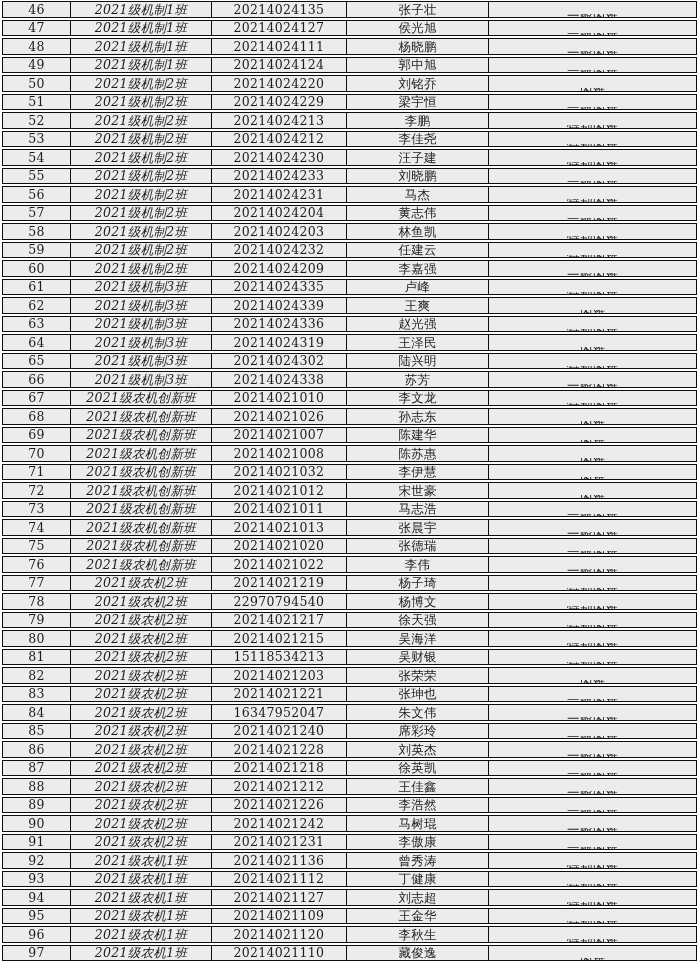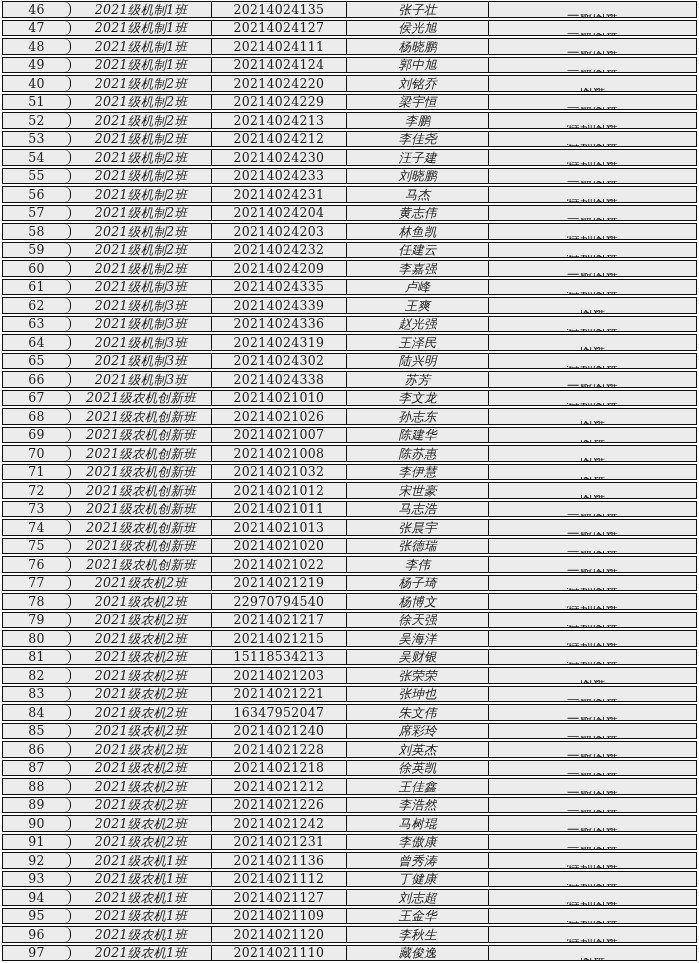--- a/index.html
+++ b/index.html
@@ -27,24 +27,24 @@
     display: flex;
     align-items: center;
     justify-content: center;
     font-size: 12.5px;
     line-height: 13px;
     color: #1c1c1c;
     white-space: nowrap;
     overflow: hidden;
     letter-spacing: 0.3px;
   }
-  .c0 { width: 9.8%;  border-right: 1.5px solid #0d0d0d; border-radius: 6px; }
+  .c0 { width: 9.8%;  border-right: 1.5px solid #0d0d0d; }
   .c1 { width: 20.4%; border-right: 1.5px solid #0d0d0d; font-style: italic; }
   .c2 { width: 19.4%; border-right: 1.5px solid #0d0d0d; text-align: center; }
-  .c3 { width: 20.6%; border-right: 1.5px solid #0d0d0d; font-style: italic; }
+  .c3 { width: 20.6%; border-right: 1.5px solid #0d0d0d; }
   .c4 { width: 29.8%; margin-top: 12px; }
 </style>
 </head>
 <body>
 
 <div id="table-wrap">
 
     <div class="row">
       <div class="cell c0">46</div>
       <div class="cell c1">2021级机制1班</div>
@@ -71,21 +71,21 @@
 
     <div class="row">
       <div class="cell c0">49</div>
       <div class="cell c1">2021级机制1班</div>
       <div class="cell c2">20214024124</div>
       <div class="cell c3">郭中旭</div>
       <div class="cell c4">一般困难</div>
     </div>
 
     <div class="row">
-      <div class="cell c0">40</div>
+      <div class="cell c0">50</div>
       <div class="cell c1">2021级机制2班</div>
       <div class="cell c2">20214024220</div>
       <div class="cell c3">刘铭乔</div>
       <div class="cell c4">困难</div>
     </div>
 
     <div class="row">
       <div class="cell c0">51</div>
       <div class="cell c1">2021级机制2班</div>
       <div class="cell c2">20214024229</div>

